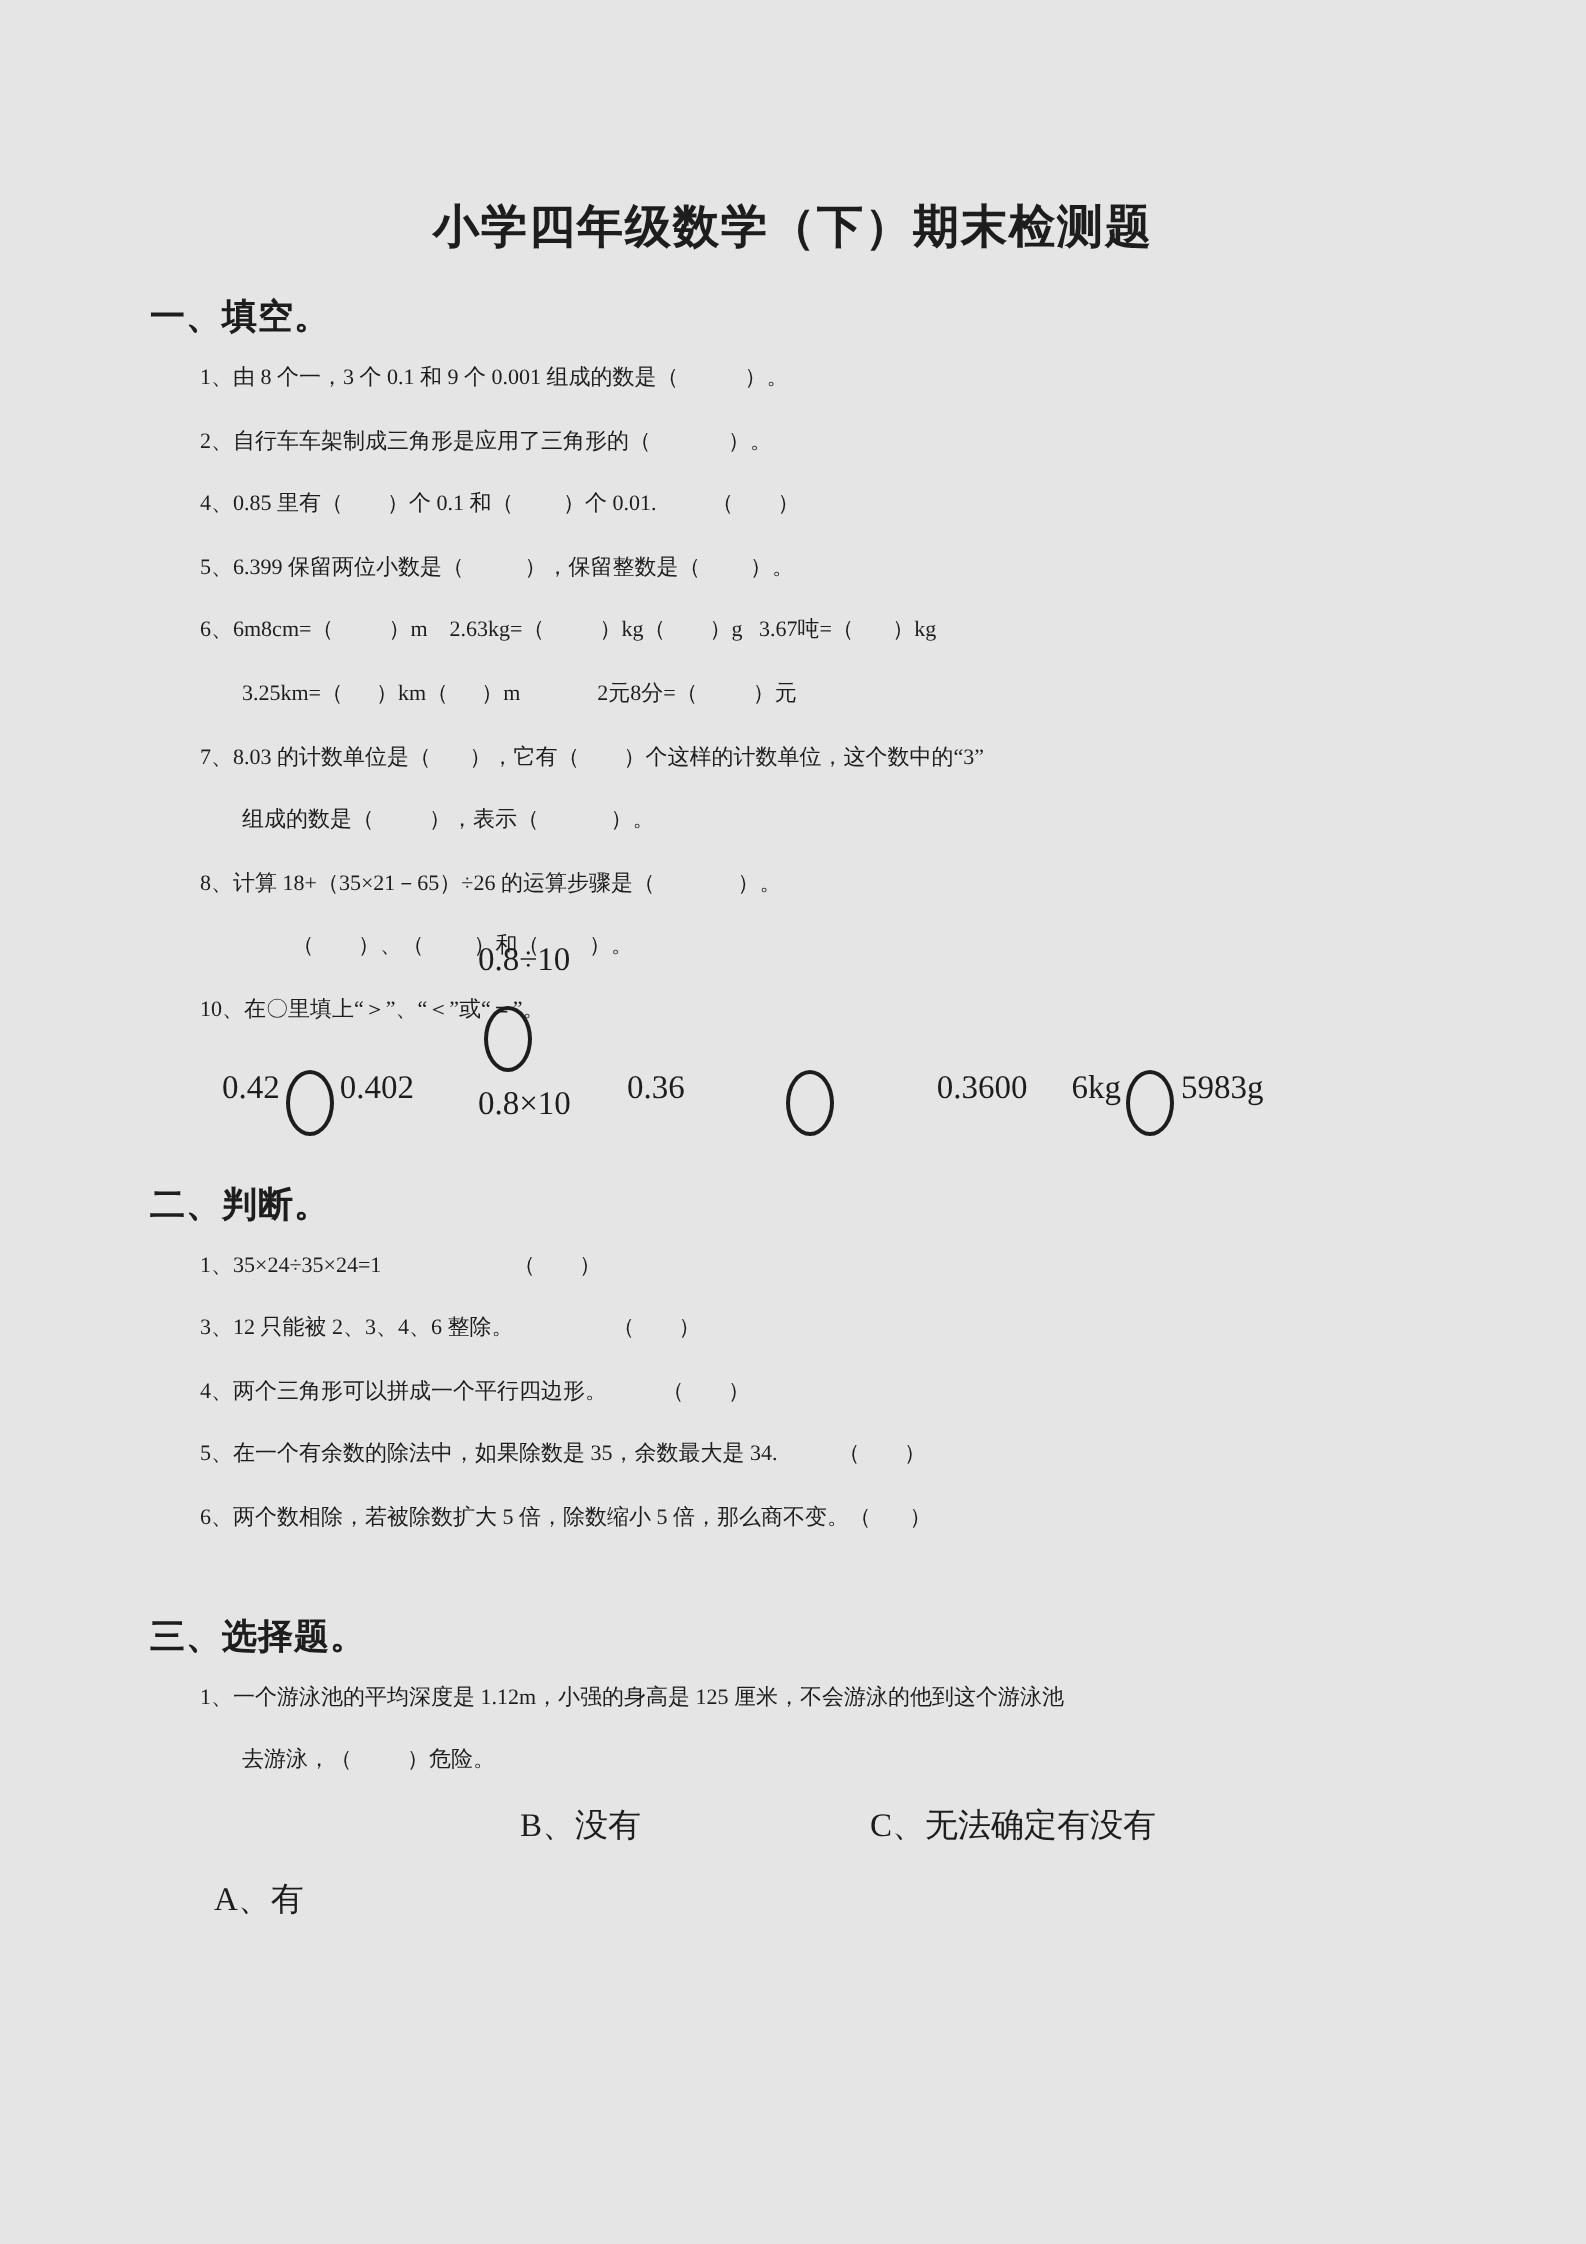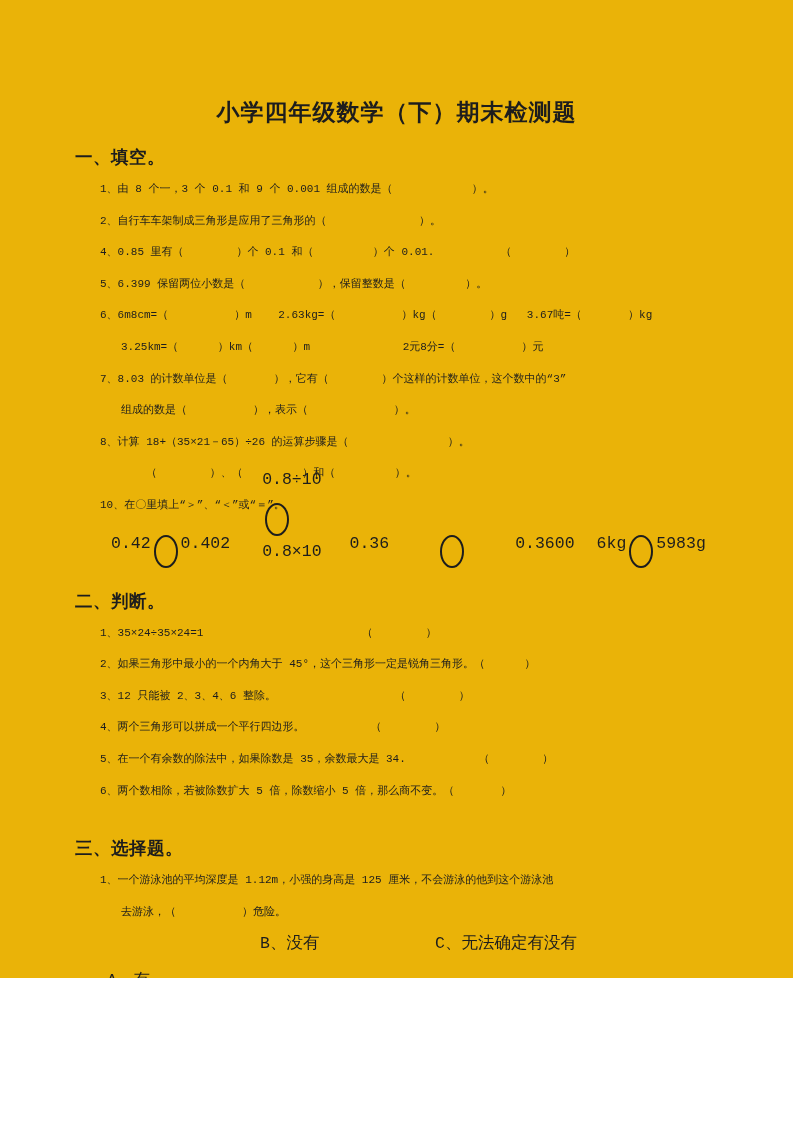--- a/index.html
+++ b/index.html
@@ -1,21 +1,21 @@
 <!DOCTYPE html>
 <html><head>
 <meta charset="utf-8">
 <style>
   html, body { margin: 0; padding: 0; background: #ffffff; }
   .page {
     position: relative;
     width: 793px;
-    height: 978px;
-    background: #eab308;
-    font-family: Liberation Mono, monospace;
+    height: 1122px;
+    background: #e5e5e5;
+    font-family: Liberation Serif, serif;
     color: #1d1d1d;
     overflow: hidden;
     box-sizing: border-box;
   }
   .title {
     padding-top: 99px;
     text-align: center;
     font-size: 23px;
     line-height: 30px;
     font-weight: bold;
@@ -116,21 +116,20 @@
           <span>6kg</span>
           <span class="cmp-circle"></span>
           <span>5983g</span>
         </div>
       </div>
     </div>
 
     <div class="section-judge">
       <div class="sec-heading">二、判断。</div>
       <div class="q-line">1、35×24÷35×24=1                        （        ）</div>
-      <div class="q-line">2、如果三角形中最小的一个内角大于 45°，这个三角形一定是锐角三角形。（      ）</div>
       <div class="q-line">3、12 只能被 2、3、4、6 整除。                  （        ）</div>
       <div class="q-line">4、两个三角形可以拼成一个平行四边形。          （        ）</div>
       <div class="q-line">5、在一个有余数的除法中，如果除数是 35，余数最大是 34.           （        ）</div>
       <div class="q-line">6、两个数相除，若被除数扩大 5 倍，除数缩小 5 倍，那么商不变。（       ）</div>
     </div>
 
     <div class="section-choice">
       <div class="sec-heading">三、选择题。</div>
       <div class="q-line">1、一个游泳池的平均深度是 1.12m，小强的身高是 125 厘米，不会游泳的他到这个游泳池</div>
       <div class="q-line cont">去游泳，（          ）危险。</div>

